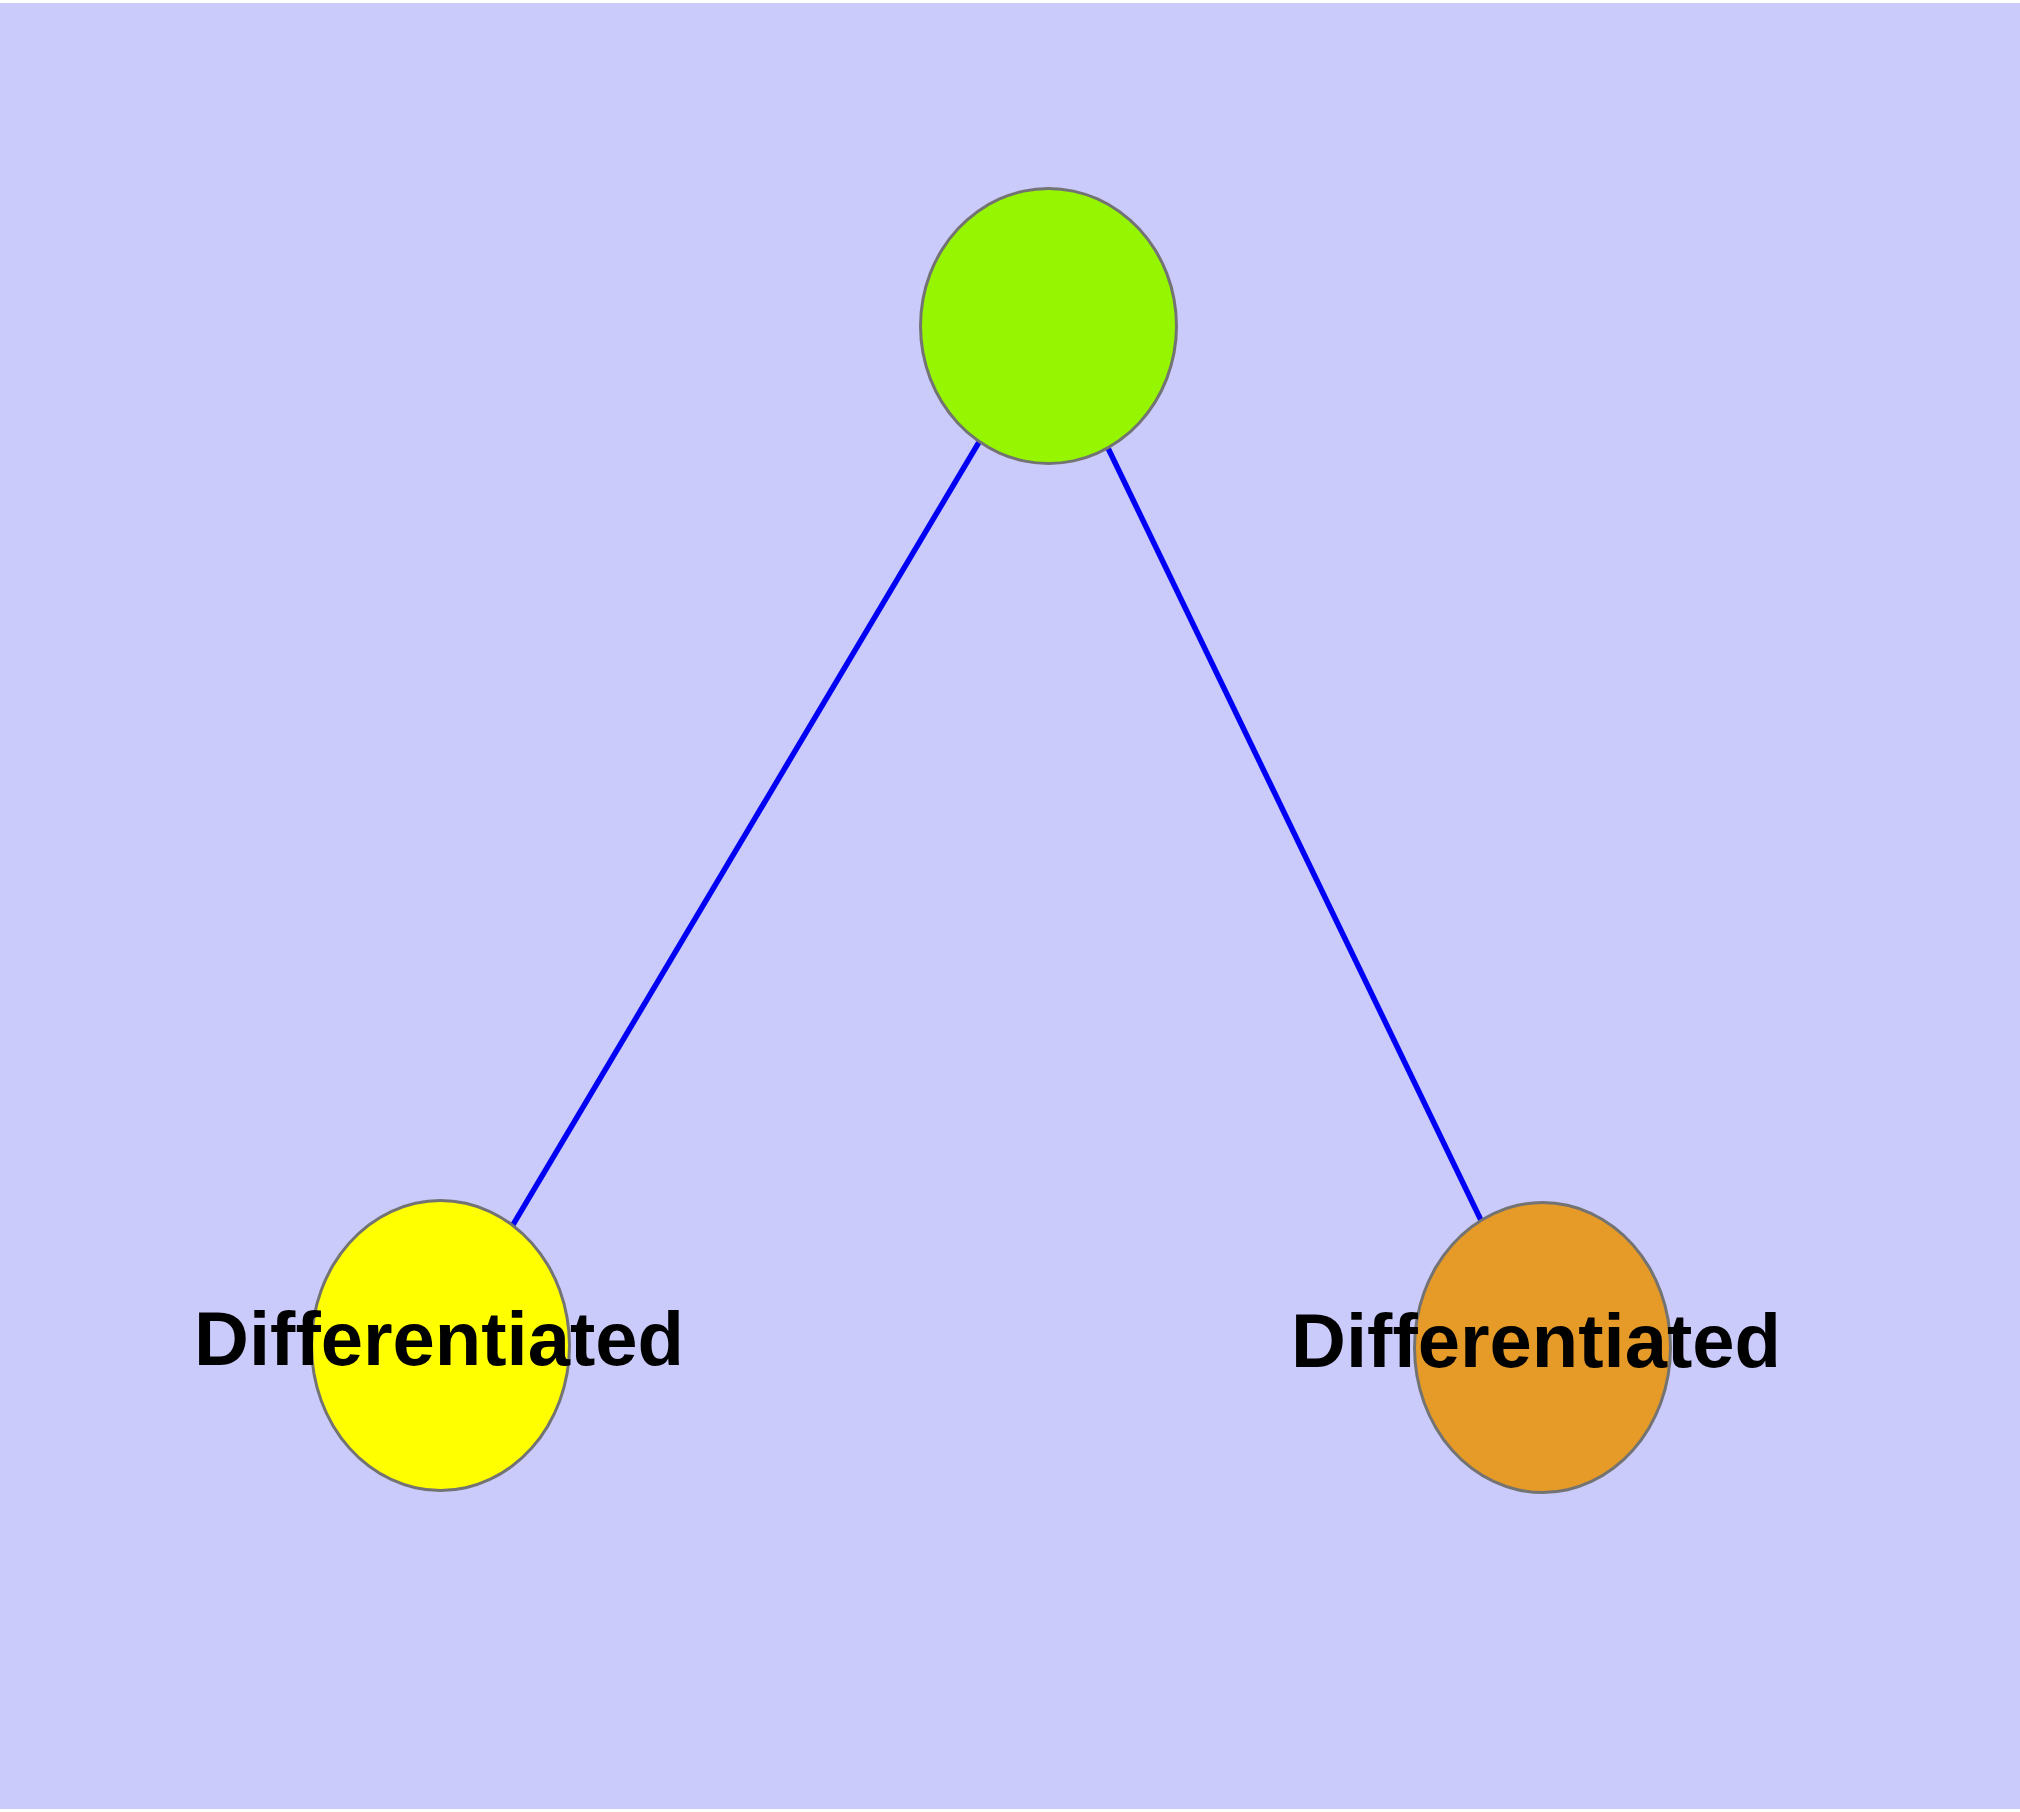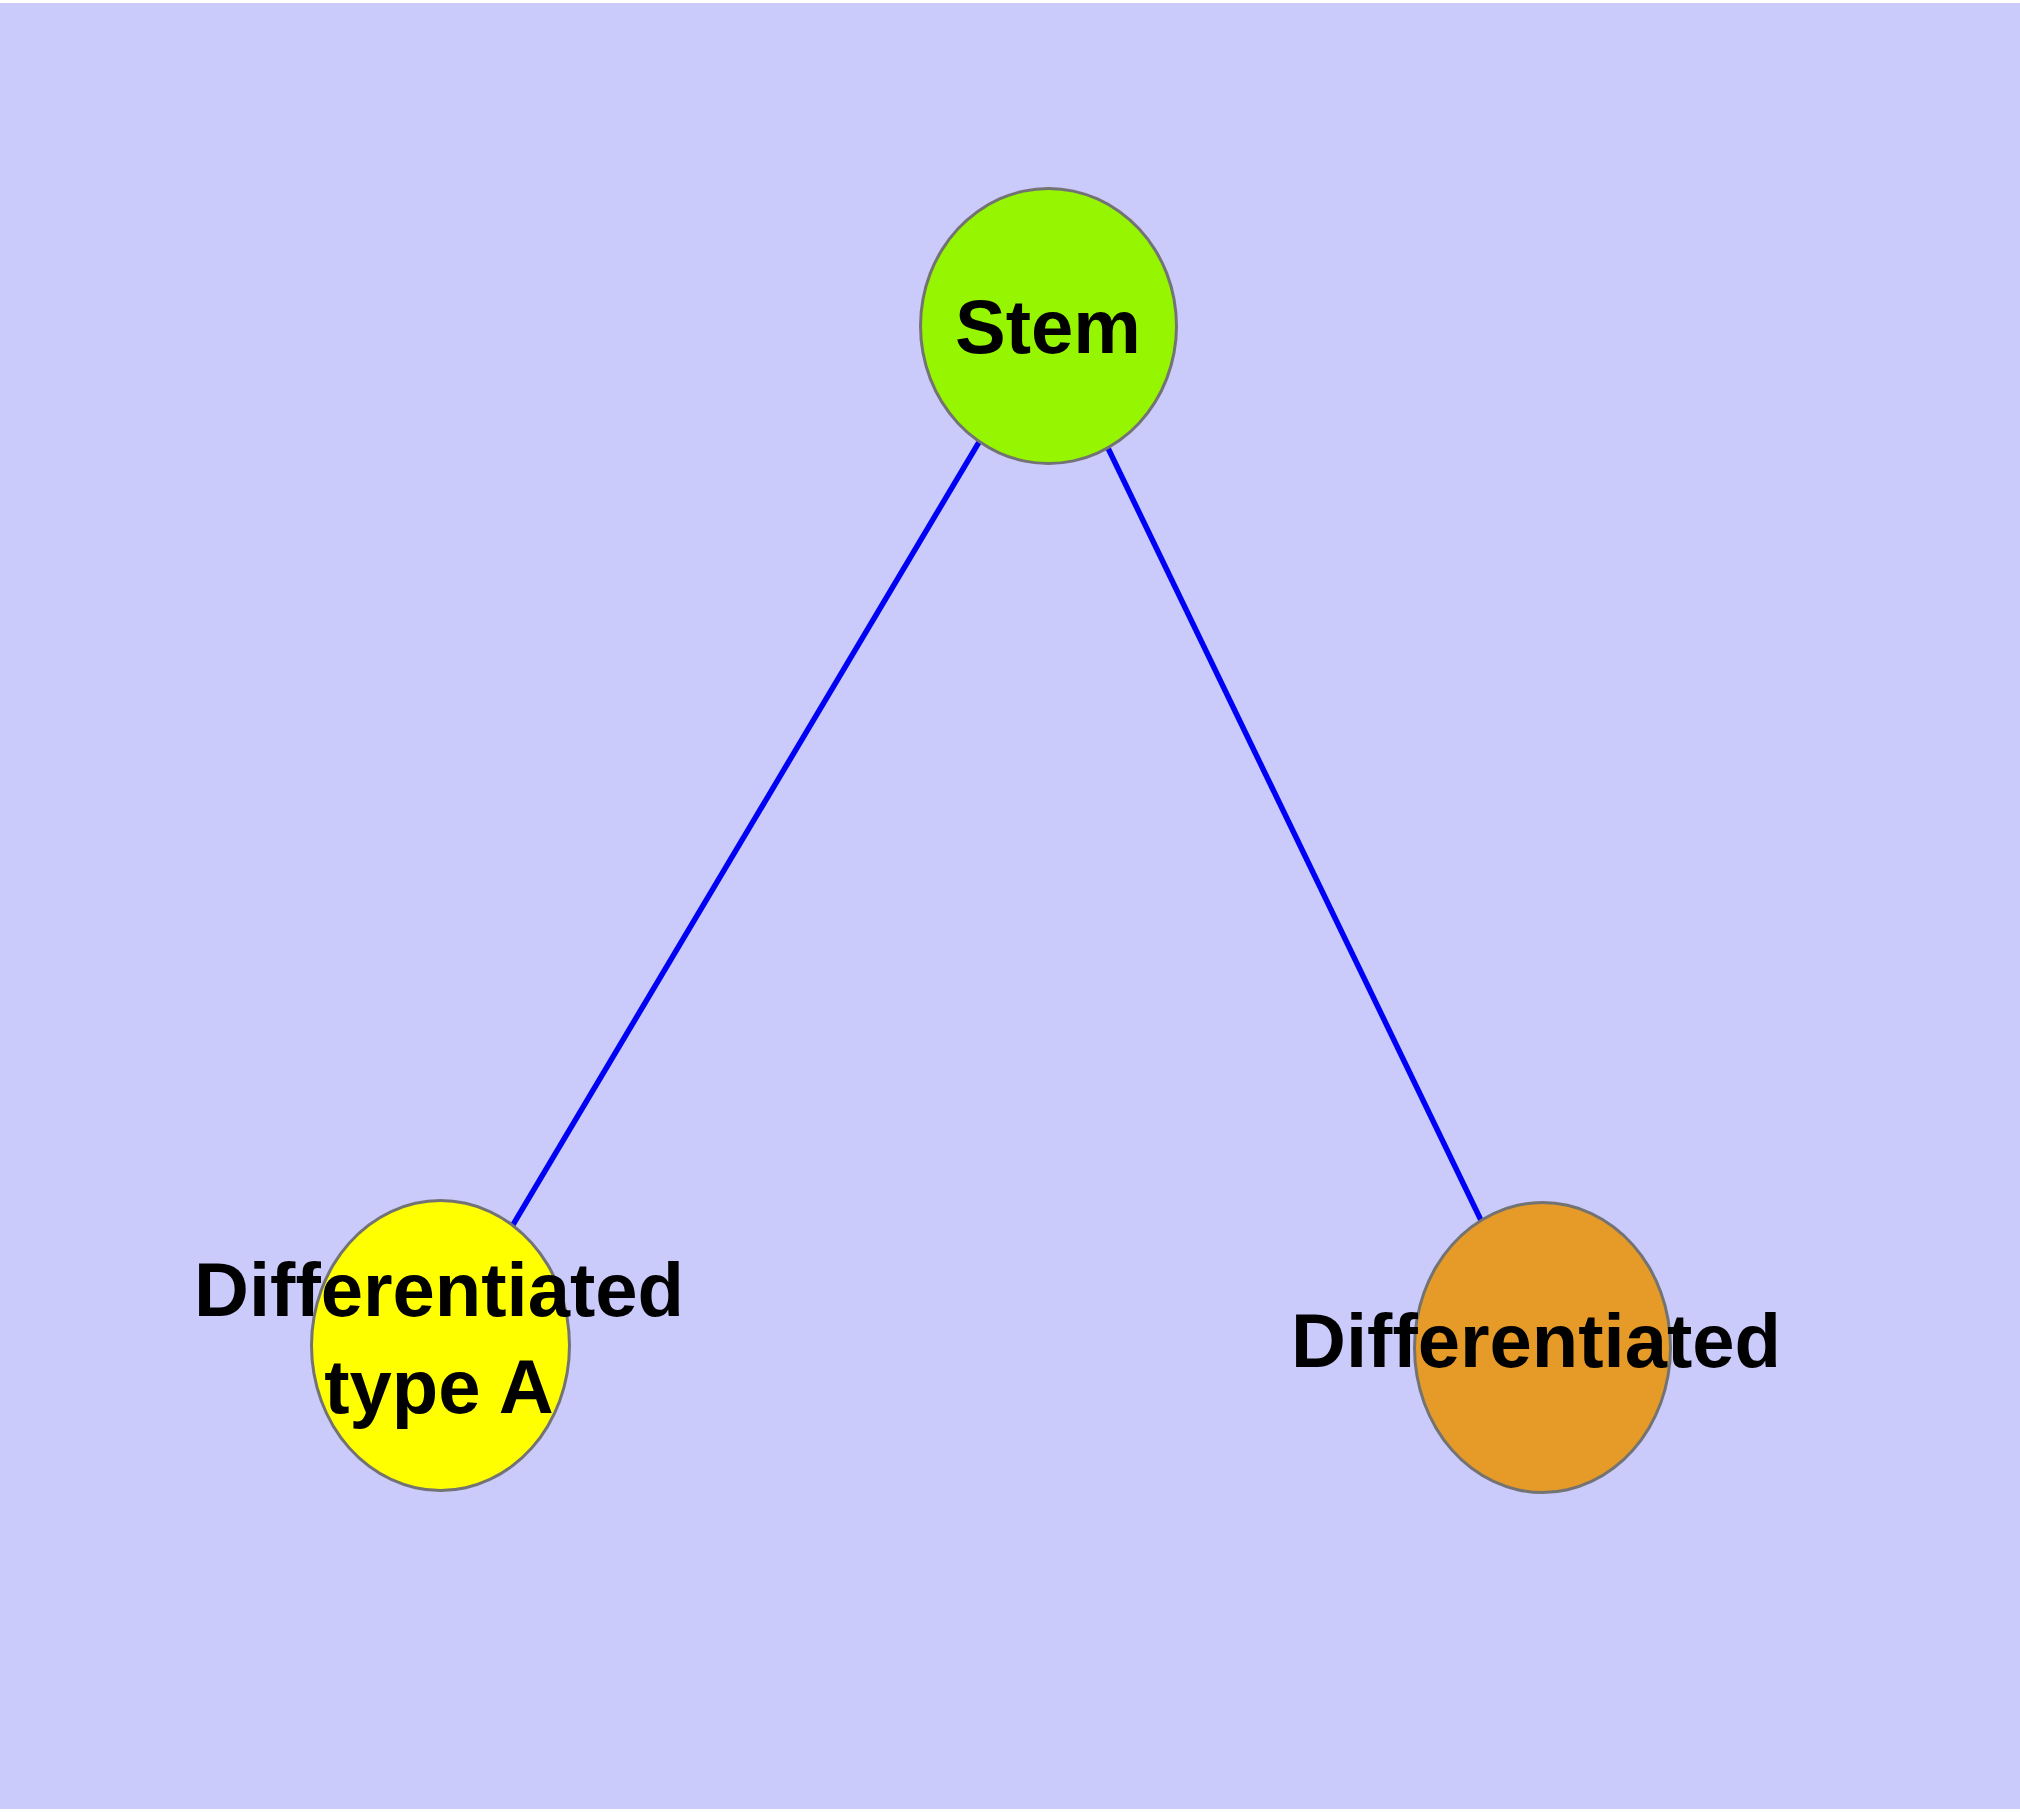--- a/index.html
+++ b/index.html
@@ -67,27 +67,23 @@
       <line class="edge" x1="1237" y1="380" x2="520" y2="1584" stroke="#0000F5"></line>
       <line class="edge" x1="1237" y1="380" x2="1820" y2="1587" stroke="#0000F5"></line>
     </svg>
 
     <div class="node node-stem" style="background: rgb(150, 245, 0);"></div>
 
     <div class="node node-type-a" style="background: rgb(255, 255, 0);"></div>
 
     <div class="node node-type-b" style="background: rgb(230, 154, 40);"></div>
 
-    <div class="node-label label-stem">
-      <div>Stem</div>
-    </div>
 
     <div class="node-label label-type-a">
       <div>Differentiated</div>
-      <div>type A</div>
     </div>
 
     <div class="node-label label-type-b">
       <div>Differentiated</div>
     </div>
 
   </div>
 </div>
 
 

